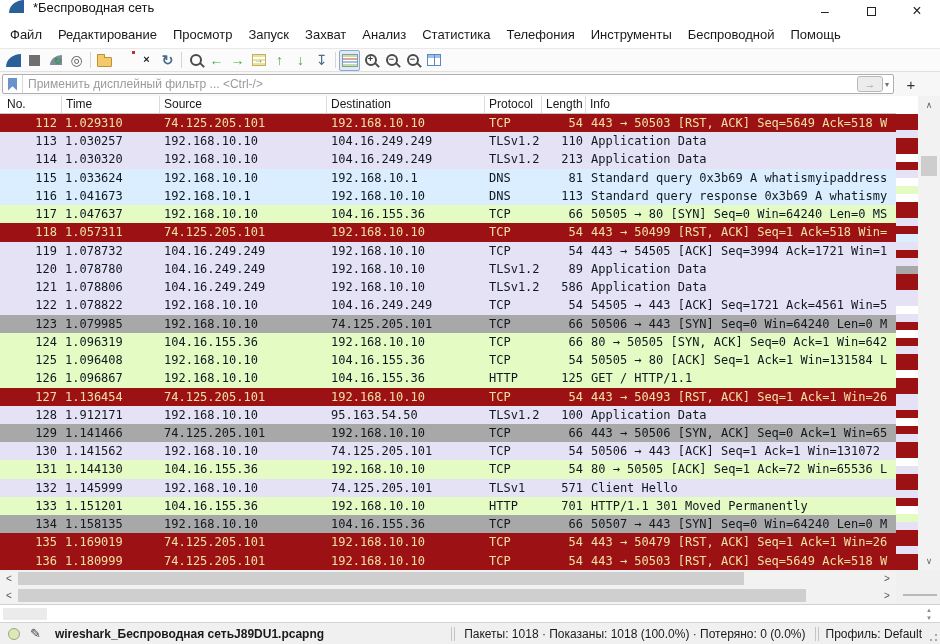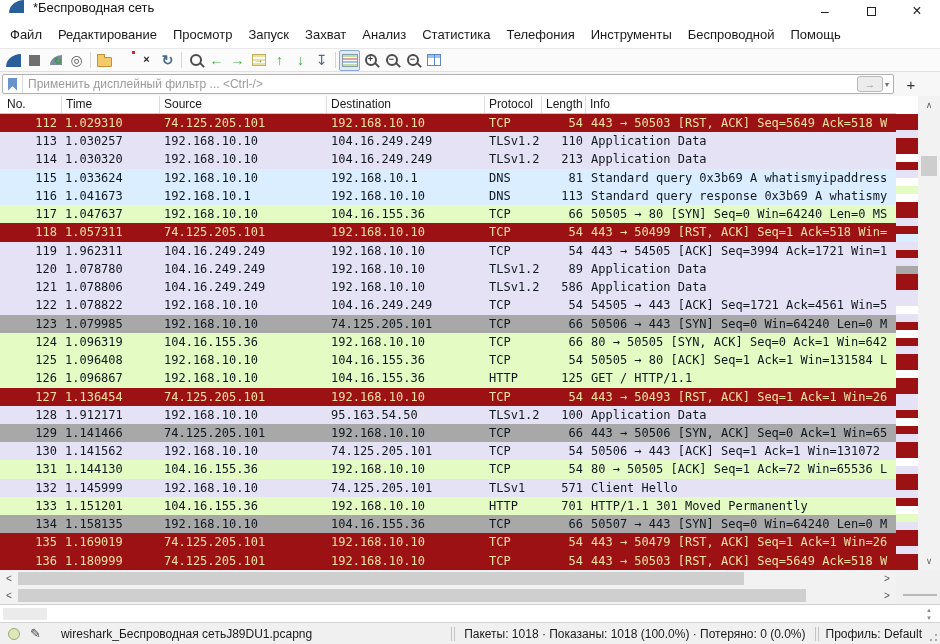--- a/index.html
+++ b/index.html
@@ -115,21 +115,21 @@
                border-top:1px solid #d0d0d0; }
   .emptypane .block { position:absolute; left:3px; top:3px; width:44px; height:12px; background:#ebebeb; }
   .emptypane .tinyarrows { position:absolute; right:8px; top:1px; font-size:6px; color:#888; line-height:8px; text-align:center; }
 
   
   .statusbar { position:absolute; top:622px; left:0; width:940px; height:22px; background:#f0f0f0;
                border-top:1px solid #d4d4d4; display:flex; align-items:center; font-size:12px; color:#1a1a1a; }
   .expert-dot { width:12px; height:12px; border-radius:50%; background:#dce8b8; border:1px solid #98a878;
                margin-left:8px; }
   .pencil { font-size:13px; color:#444; margin-left:10px; }
-  .fname { margin-left:20px; flex:1; overflow:hidden; white-space:nowrap; }
+  .fname { margin-left:14px; flex:1; overflow:hidden; white-space:nowrap;font-weight:bold; }
   .vsep { width:1px; height:14px; background:#c4c4c4; margin:0 1px; }
   .pk-info { margin:0 8px; white-space:nowrap; }
   .profile { margin:0 8px 0 6px; white-space:nowrap; }
   .grip { width:8px; height:18px; margin-right:2px; position:relative; }
   .grip i { position:absolute; width:2px; height:2px; background:#a8a8a8; }
   .grip i:nth-child(1){ right:1px; bottom:2px; } .grip i:nth-child(2){ right:1px; bottom:7px; }
   .grip i:nth-child(3){ right:6px; bottom:2px; }
 </style>
 </head>
 <body>
@@ -313,21 +313,21 @@
         <div class="c-no">118</div>
         <div class="c-time">1.057311</div>
         <div class="c-src">74.125.205.101</div>
         <div class="c-dst">192.168.10.10</div>
         <div class="c-proto">TCP</div>
         <div class="c-len">54</div>
         <div class="c-info">443 → 50499 [RST, ACK] Seq=1 Ack=518 Win=</div>
       </div>
       <div class="prow row-lavender">
         <div class="c-no">119</div>
-        <div class="c-time">1.962311</div>
+        <div class="c-time">1.078732</div>
         <div class="c-src">104.16.249.249</div>
         <div class="c-dst">192.168.10.10</div>
         <div class="c-proto">TCP</div>
         <div class="c-len">54</div>
         <div class="c-info">443 → 54505 [ACK] Seq=3994 Ack=1721 Win=1</div>
       </div>
       <div class="prow row-lavender">
         <div class="c-no">120</div>
         <div class="c-time">1.078780</div>
         <div class="c-src">104.16.249.249</div>

